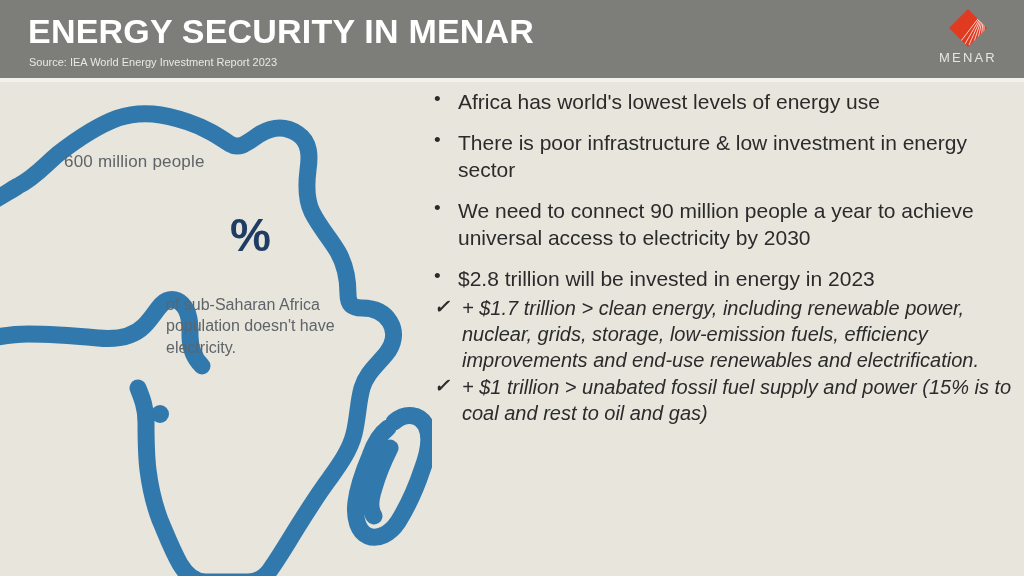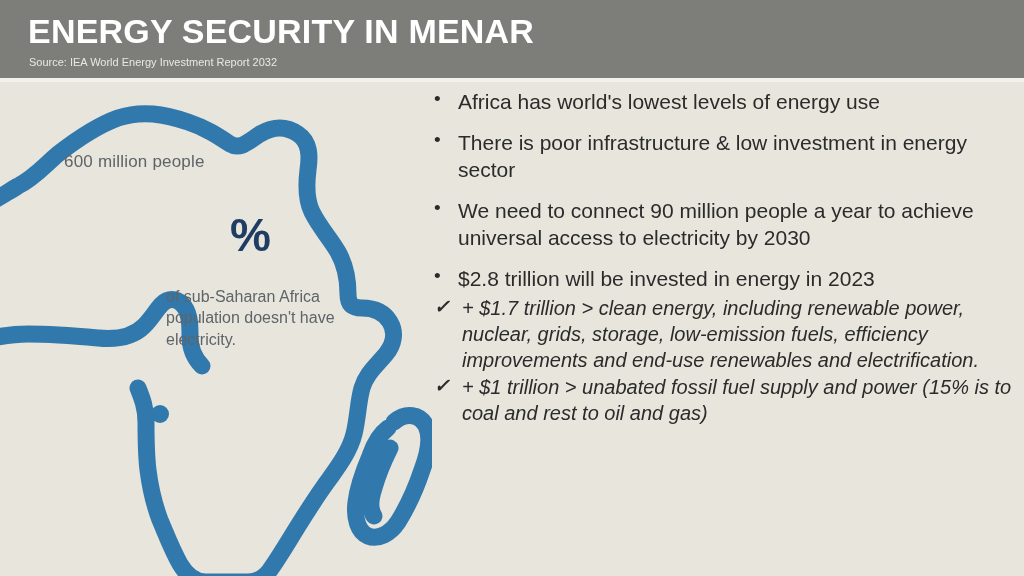--- a/index.html
+++ b/index.html
@@ -120,21 +120,21 @@
   #stat-percent {
     position: absolute;
     left: 168px;
     top: 38px;
     font-size: 46px;
     font-weight: bold;
     color: #1f3c63;
     line-height: 1;
   }
   #stat-subtext {
-    margin: 8px;
+    margin: 16px;
     margin-left: 110px;
     font-size: 16px;
     color: #5f6468;
     line-height: 1.33;
   }
 
   
   #bullet-list {
     position: absolute;
     left: 426px;
@@ -184,22 +184,42 @@
   }
 </style>
 </head>
 <body>
 
 <div id="slide">
 
   <div id="header-bar"></div>
   <div id="header-underline"></div>
   <div id="slide-title">ENERGY SECURITY IN MENAR</div>
-  <div id="slide-source">Source: IEA World Energy Investment Report 2032</div>
-
+  <div id="slide-source">Source: IEA World Energy Investment Report 2023</div>
+
+  <div id="logo">
+    <svg id="logo-mark" viewBox="0 0 40 40">
+      <defs>
+        <clipPath id="diamondClip">
+          <polygon points="20,1 39,20 20,39 1,20"></polygon>
+        </clipPath>
+      </defs>
+      <polygon points="20,1 39,20 20,39 1,20" fill="#e03a21"></polygon>
+      <g clip-path="url(#diamondClip)" stroke="#ffffff" stroke-width="0.9" opacity="0.85">
+        <line x1="36" y1="3" x2="17" y2="36"></line>
+        <line x1="36" y1="3" x2="21" y2="37"></line>
+        <line x1="36" y1="3" x2="25" y2="37"></line>
+        <line x1="36" y1="3" x2="29" y2="36"></line>
+        <line x1="36" y1="3" x2="33" y2="33"></line>
+        <line x1="36" y1="3" x2="36" y2="28"></line>
+        <line x1="36" y1="3" x2="13" y2="33"></line>
+      </g>
+    </svg>
+    <div id="logo-text">MENAR</div>
+  </div>
 
   <svg id="africa-map" viewBox="0 0 440 494" preserveAspectRatio="none">
     <g fill="none" stroke="#3178ad" stroke-width="17" stroke-linecap="round" stroke-linejoin="round">
       <path d="M -20,128 C 0,122 12,112 26,104 C 42,96 52,84 66,72 C 84,58 104,44 126,36
                C 150,28 172,32 196,40 C 214,46 226,54 238,62 C 248,68 256,60 268,52
                C 282,44 294,44 306,52 C 318,60 318,74 316,88 C 314,104 314,118 320,130
                C 328,146 338,156 346,170 C 354,184 356,198 356,212
                C 356,222 360,226 370,226 C 382,226 392,230 398,240 C 404,250 402,262 394,272
                C 384,284 374,292 370,306 C 366,320 366,336 362,352
                C 358,368 348,382 338,396 C 326,412 316,428 306,444

